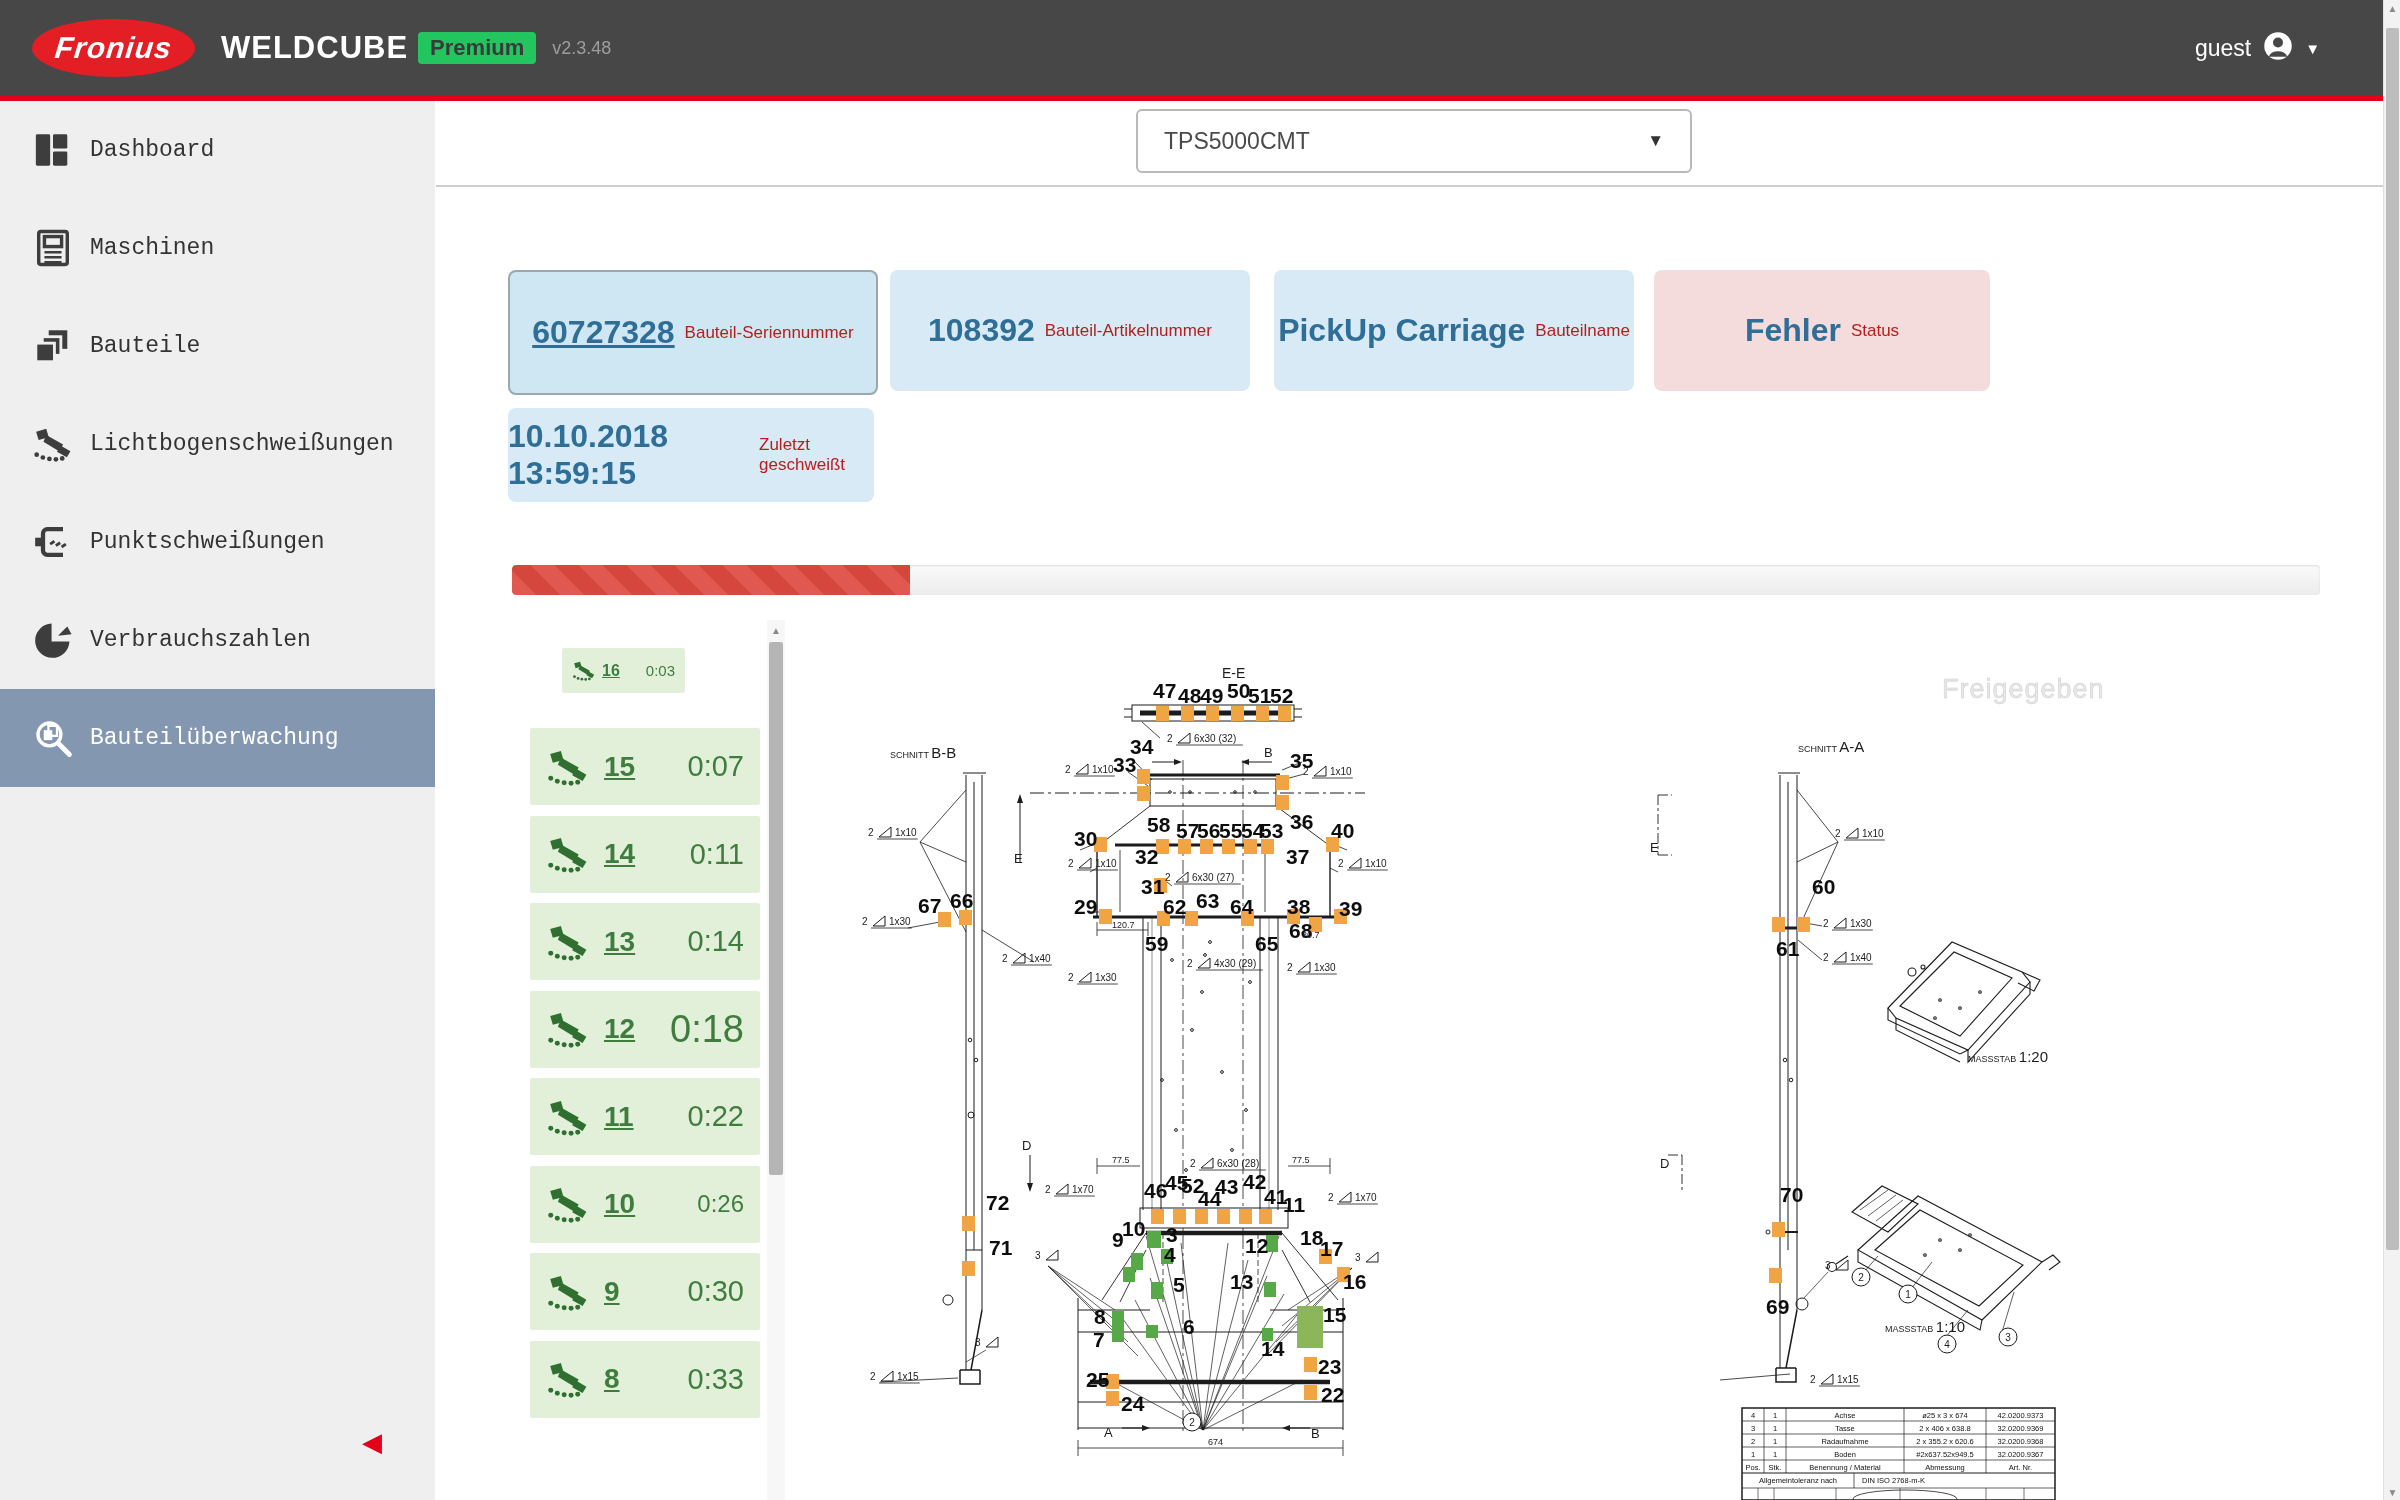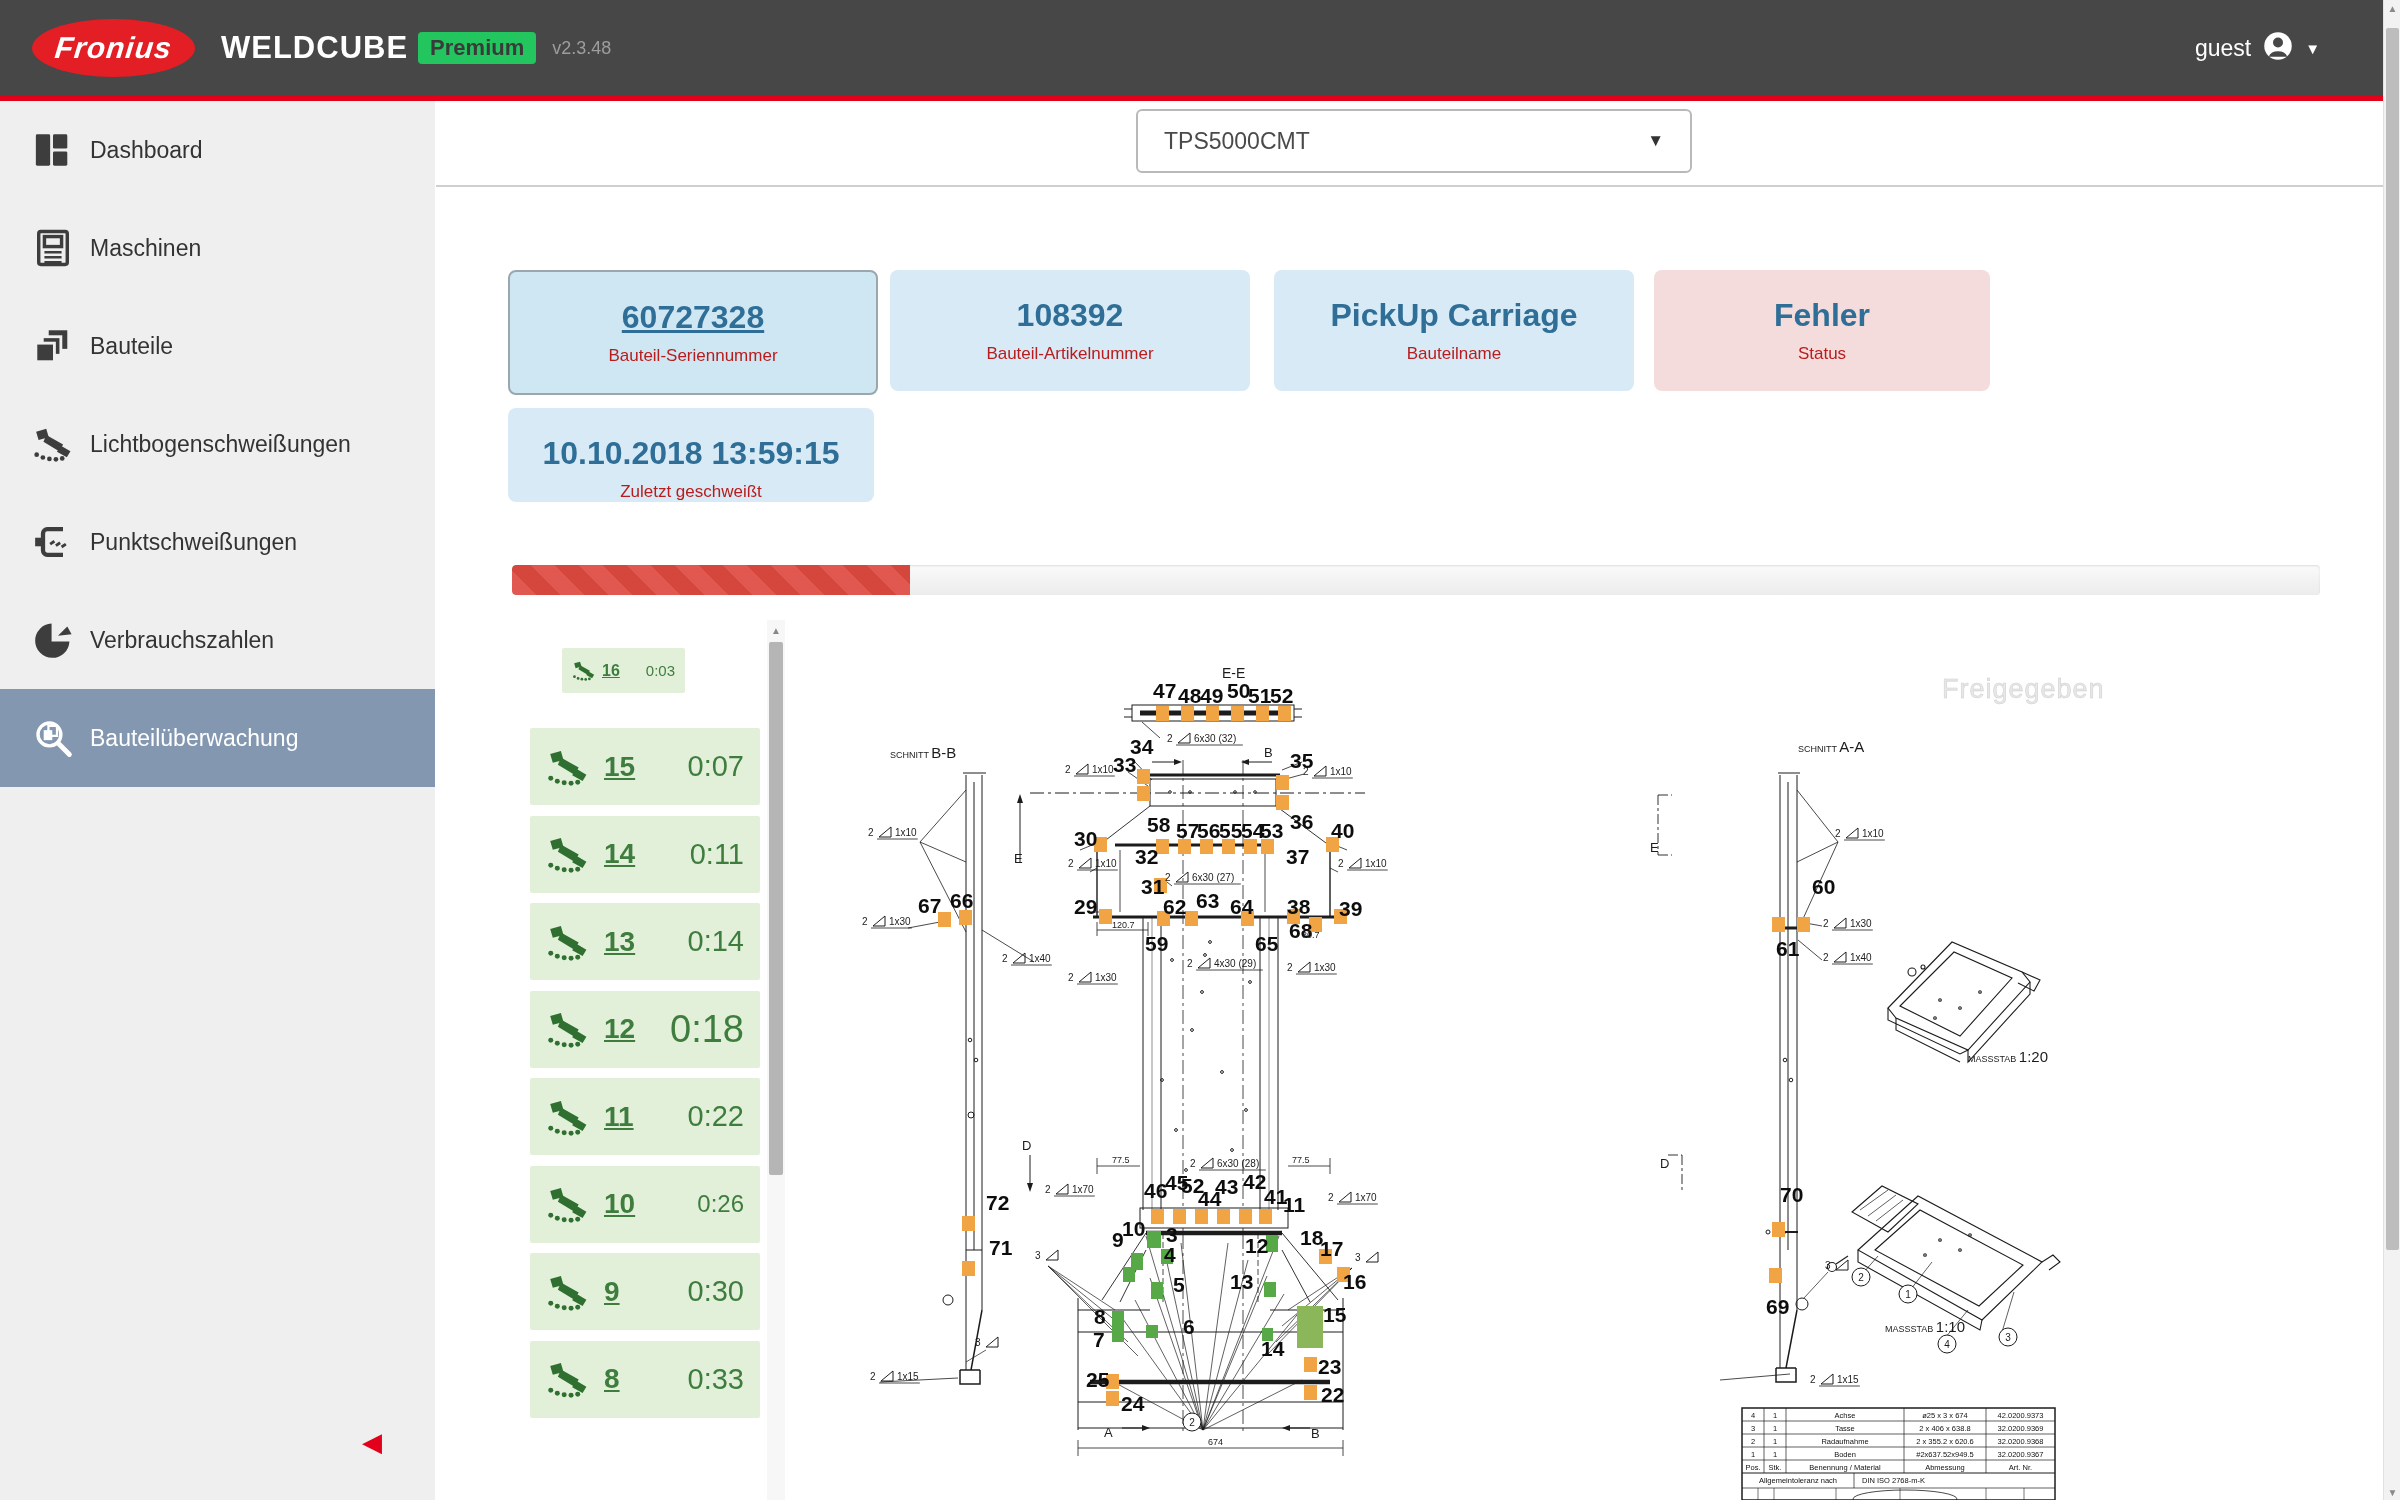--- a/index.html
+++ b/index.html
@@ -16,30 +16,30 @@
   .product{margin-left:26px;color:#fff;font-weight:bold;font-size:31px;letter-spacing:1px;}
   .edition{margin-left:10px;background:#22c55e;color:#3a3a3a;font-weight:bold;font-size:22px;padding:3px 12px;border-radius:4px;}
   .version{margin-left:16px;color:#9d9d9d;font-size:18px;}
   .header-right{margin-left:auto;margin-right:80px;display:flex;align-items:center;gap:12px;}
   .username{color:#fff;font-size:23px;}
   .caret{color:#fff;font-size:15px;}
   
   .sidebar{position:absolute;left:0;top:101px;width:435px;height:1399px;background:#efefef;}
   .side-item{height:98px;display:flex;align-items:center;color:#333;cursor:pointer;}
   .side-item .s-icon{width:46px;height:42px;margin-left:30px;display:flex;align-items:center;justify-content:center;color:#3d3d3d;flex:0 0 auto;}
-  .side-item .s-label{margin-left:14px;font-size:23px;}
+  .side-item .s-label{margin-left:14px;font-size:23px;font-family:Liberation Mono, monospace;}
   .side-item.selected{background:#8397b0;color:#fff;}
   .side-item.selected .s-icon{color:#fff;}
   .collapse-arrow{position:absolute;left:362px;top:1427px;color:#e2001a;font-size:26px;}
   
   .machine-select{position:absolute;left:1136px;top:109px;width:552px;height:60px;border:2px solid #b9b9b9;border-radius:6px;background:#fff;display:flex;align-items:center;cursor:pointer;}
   .machine-select .ms-value{margin-left:26px;font-size:23px;color:#4a4a4a;}
   .machine-select .ms-caret{margin-left:auto;margin-right:26px;color:#333;font-size:17px;}
   .top-divider{position:absolute;left:436px;top:185px;width:1947px;height:2px;background:#cfcfcf;}
-  .card{position:absolute;border-radius:8px;background:#d7eaf6;display:flex;flex-direction:column;align-items:center;justify-content:center;gap:10px;}
+  .card{position:absolute;border-radius:8px;background:#d7eaf6;display:flex;align-items:center;justify-content:center;gap:10px;}
   .card.selected{border:2px solid #9aa7ad;background:#cfe6f3;}
   .card.error{background:#f5dcdc;}
   .card .c-value{font-size:32px;font-weight:bold;color:#2f6e96;}
   .card .c-value.link{text-decoration:underline;cursor:pointer;}
   .card .c-label{font-size:17px;color:#b91c1c;}
   .progress{position:absolute;left:512px;top:565px;width:1808px;height:30px;border-radius:4px;background:linear-gradient(#fafafa,#ececec);box-shadow:inset 0 1px 2px rgba(0,0,0,0.12);overflow:hidden;}
   .progress-fill{height:100%;border-radius:4px 0 0 4px;
     background:repeating-linear-gradient(45deg,#e0584f 0 17px,#d5463d 17px 34px);}
   
   .weld-item{position:absolute;background:#e2f0da;display:flex;align-items:center;border-radius:2px;}

